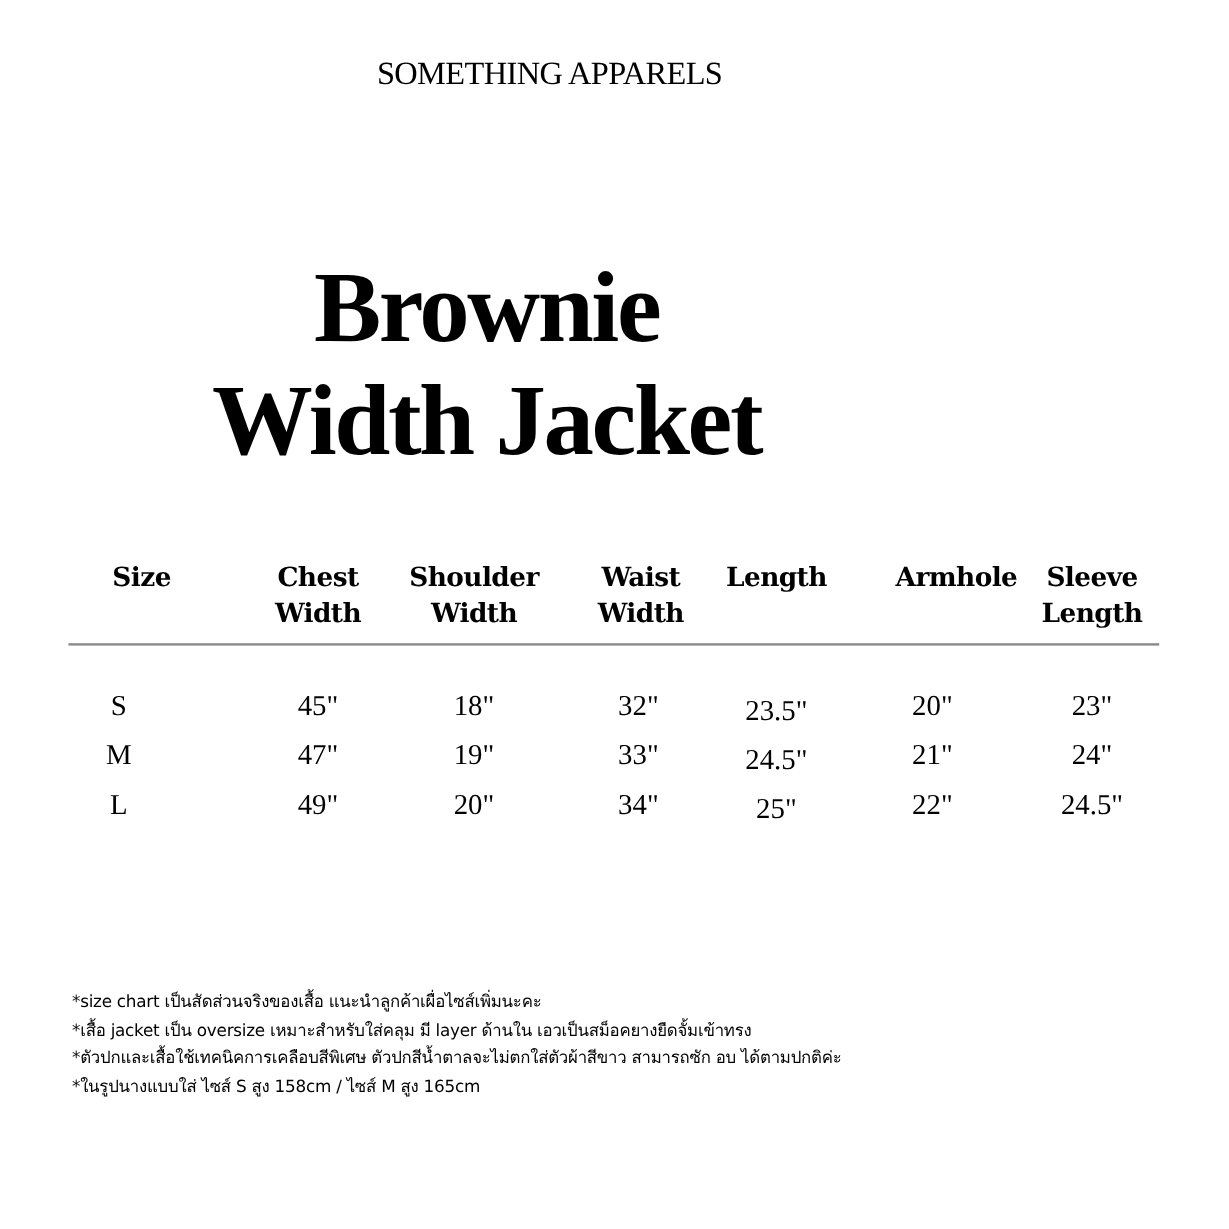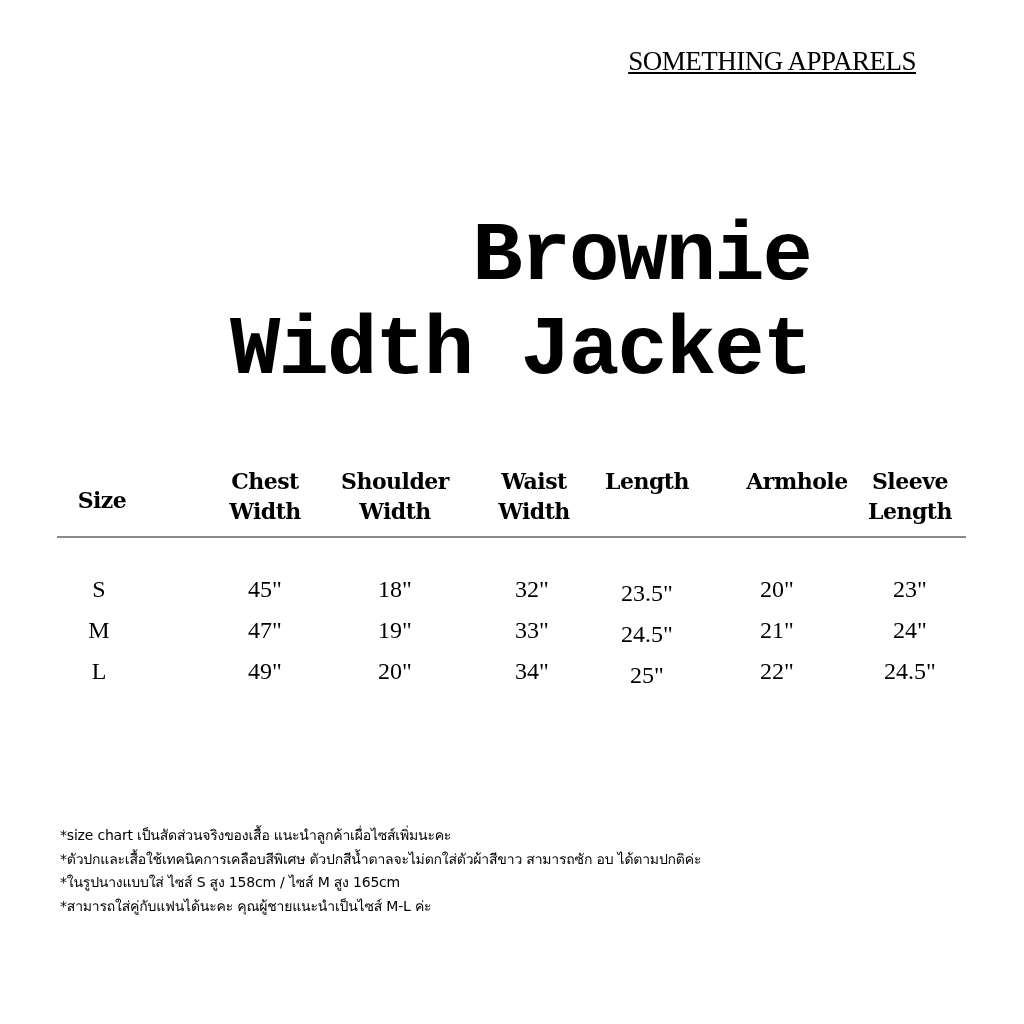--- a/index.html
+++ b/index.html
@@ -12,34 +12,33 @@
       height: 1024px;
       position: relative;
       overflow: hidden;
       color: #000000;
     }
     .brand {
       position: absolute;
       top: 44px;
       left: 0;
       width: 916px;
-      text-align: right;
+      text-align: center;
       font-family: "Liberation Serif", "DejaVu Serif", serif;
       font-size: 27px;
       letter-spacing: -0.5px;
       line-height: 34px;
-      text-decoration: underline;
     }
     .title {
       position: absolute;
       top: 210px;
       left: 0;
       width: 811px;
-      text-align: right;
-      font-family: Liberation Mono, monospace;
+      text-align: center;
+      font-family: Liberation Serif, serif;
       font-weight: bold;
       font-size: 84px;
       line-height: 94px;
       letter-spacing: -2px;
     }
     .title div { display: block; }
 
     .size-table {
       position: absolute;
       top: 466px;
@@ -102,21 +101,21 @@
 
 <div class="brand">SOMETHING APPARELS</div>
 
 <div class="title">
   <div>Brownie</div>
   <div>Width Jacket</div>
 </div>
 
 <div class="size-table">
   <div class="thead">
-    <div class="th" style="left:0px;width:90px;margin-top:19px;">
+    <div class="th" style="left:16px;width:90px;">
       <span>Size</span>
       <span></span>
     </div>
     <div class="th" style="left:158px;width:100px;">
       <span>Chest</span>
       <span>Width</span>
     </div>
     <div class="th" style="left:280px;width:116px;">
       <span>Shoulder</span>
       <span>Width</span>
@@ -165,16 +164,16 @@
       <div class="td" style="left:475px;">34"</div>
       <div class="td off" style="left:590px;">25"</div>
       <div class="td" style="left:720px;">22"</div>
       <div class="td" style="left:853px;">24.5"</div>
     </div>
   </div>
 </div>
 
 <div class="notes">
   <span class="note">*size chart เป็นสัดส่วนจริงของเสื้อ แนะนำลูกค้าเผื่อไซส์เพิ่มนะคะ</span>
+  <span class="note">*เสื้อ jacket เป็น oversize เหมาะสำหรับใส่คลุม มี layer ด้านใน เอวเป็นสม็อคยางยืดจั้มเข้าทรง</span>
   <span class="note">*ตัวปกและเสื้อใช้เทคนิคการเคลือบสีพิเศษ ตัวปกสีน้ำตาลจะไม่ตกใส่ตัวผ้าสีขาว สามารถซัก อบ ได้ตามปกติค่ะ</span>
   <span class="note">*ในรูปนางแบบใส่ ไซส์ S สูง 158cm / ไซส์ M สูง 165cm</span>
-  <span class="note">*สามารถใส่คู่กับแฟนได้นะคะ คุณผู้ชายแนะนำเป็นไซส์ M-L ค่ะ</span>
 </div>
 
 </body></html>

